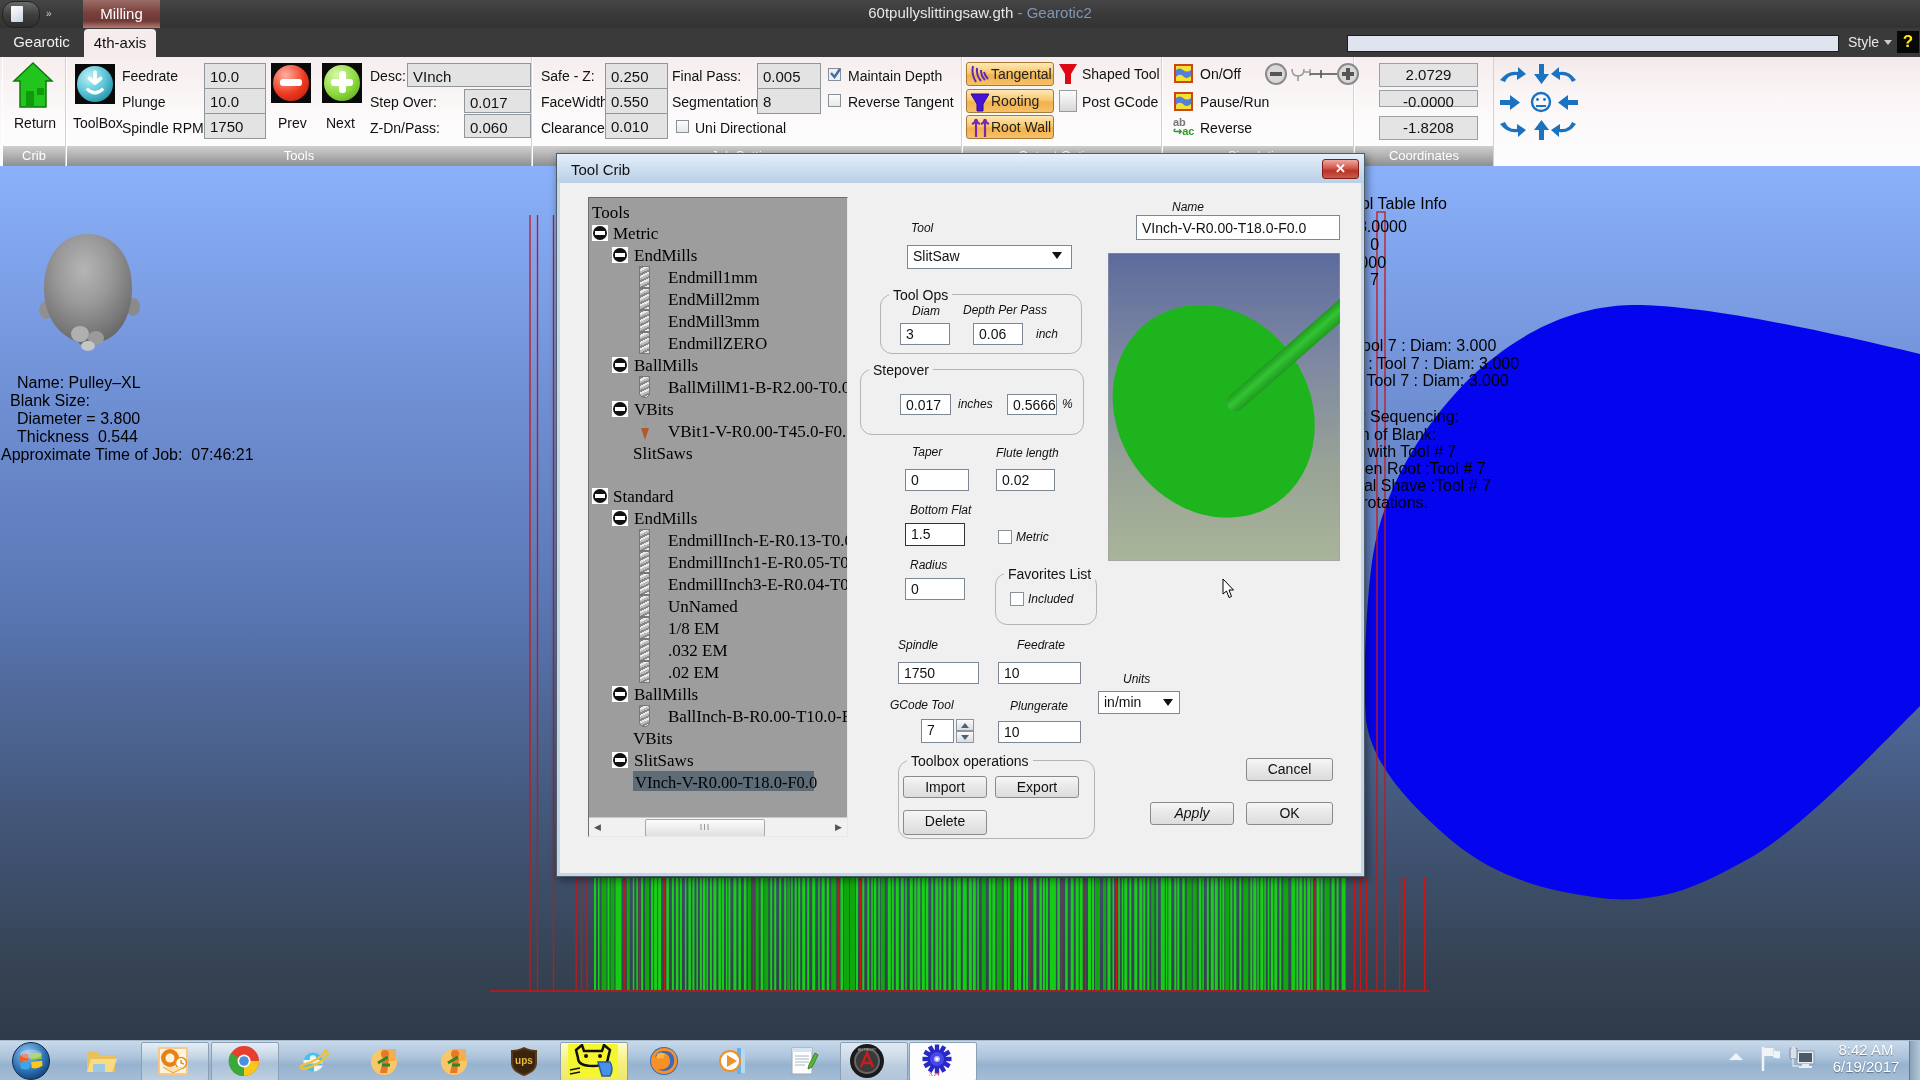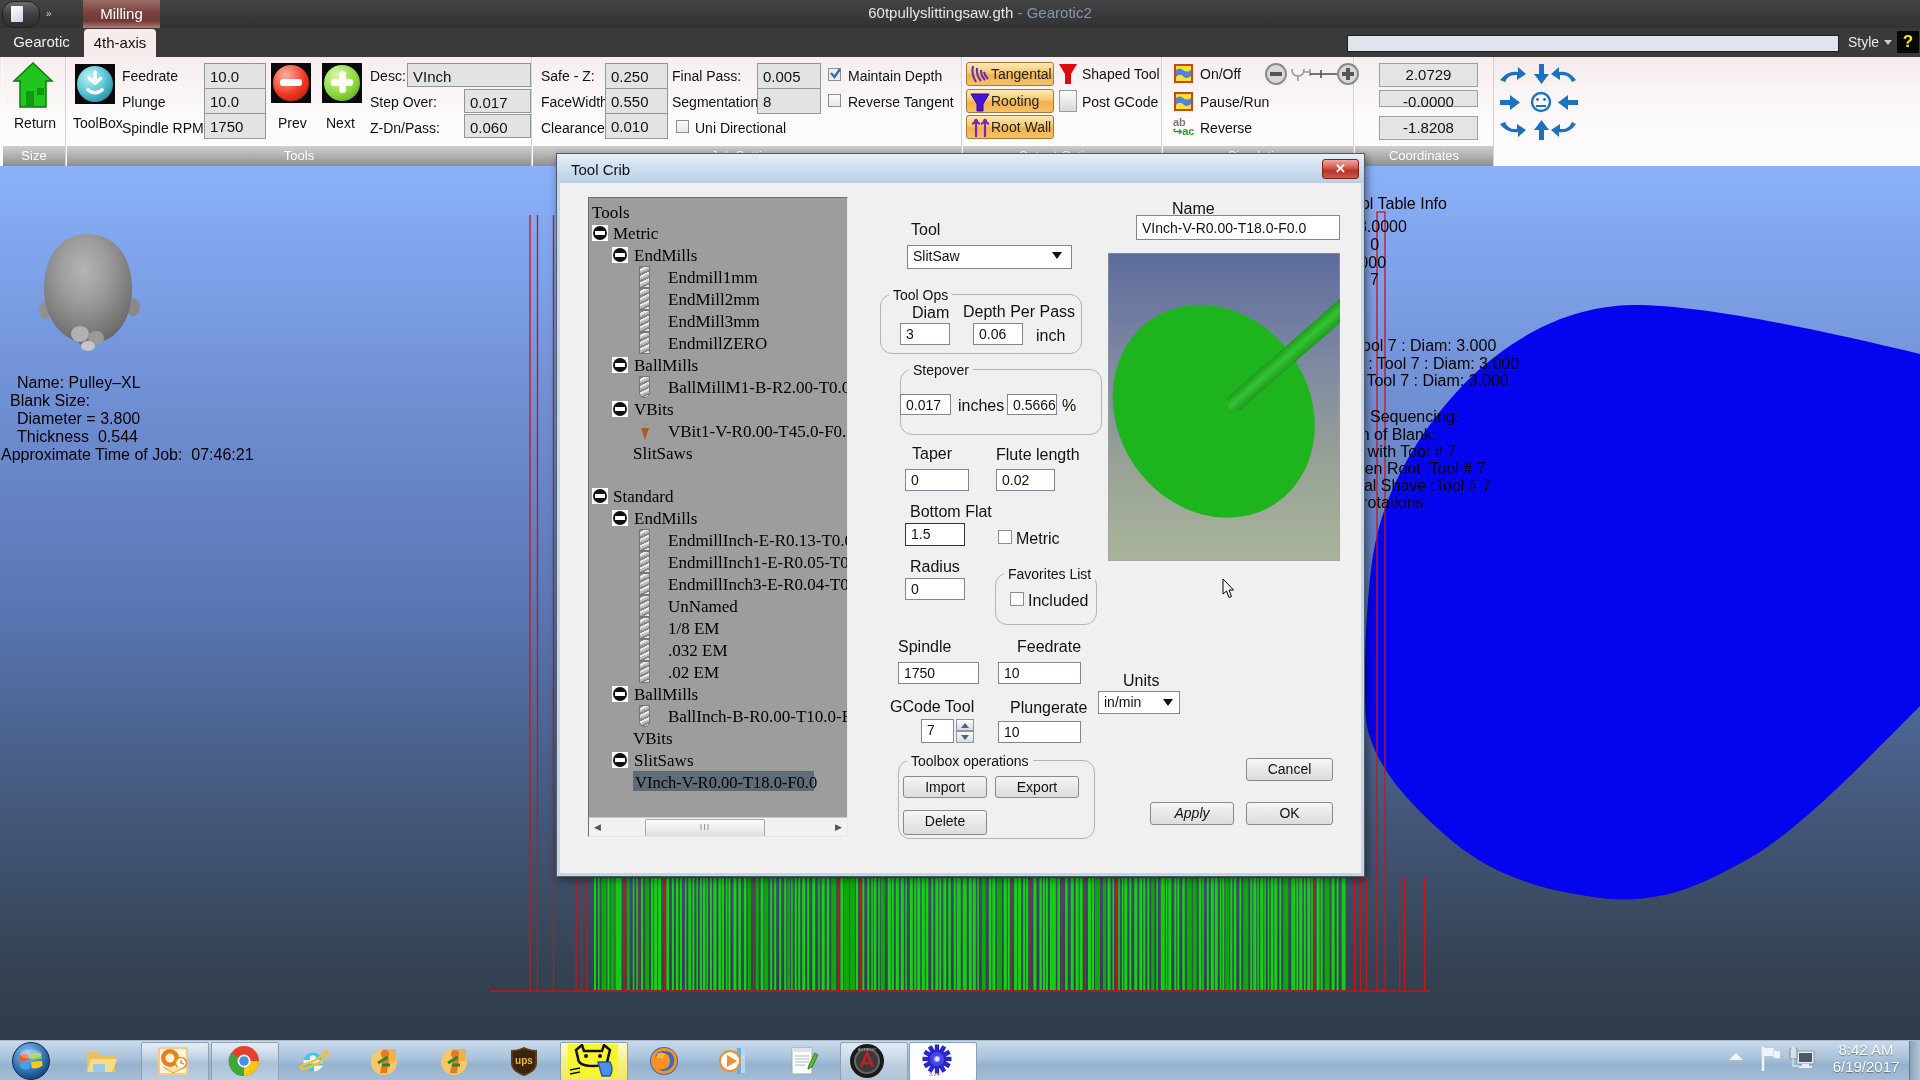--- a/index.html
+++ b/index.html
@@ -36,21 +36,21 @@
 #dlg{left:556px;top:153px;width:809px;height:724px;background:#f0f0f0;border:1px solid #515c66;box-shadow:2px 3px 8px rgba(0,0,0,.45);box-shadow:2px 3px 8px rgba(0,0,0,.45), inset 0 0 0 3px #c3d7eb;box-sizing:border-box;}
 #dlgtitle{left:557px;top:154px;width:807px;height:29px;background:linear-gradient(#e7f0fa,#cfe0f0 45%,#b9cfe6);}
 #dlgtitle .t{position:absolute;left:14px;top:7px;font-size:15px;color:#111;}
 #dlgclose{left:1322px;top:159px;width:37px;height:20px;background:linear-gradient(#f0a8a0,#d2574a 45%,#b83426 60%,#c85a4e);border:1px solid #7e2018;border-radius:3px;color:#fff;font-size:13px;font-weight:bold;text-align:center;line-height:18px;box-sizing:border-box;}
 #tree{left:588px;top:197px;width:260px;height:640px;background:#9d9d9d;border:1px solid #6f6f6f;border-bottom-color:#e8e8e8;border-right-color:#e8e8e8;box-sizing:border-box;}
 .trow{position:absolute;font-family:"Liberation Serif",serif;font-size:17px;color:#000;white-space:nowrap;}
 .tminus{position:absolute;width:16px;height:16px;background:#fff;}
 .tminus i{position:absolute;left:1px;top:1px;width:14px;height:14px;border-radius:50%;background:#111;}
 .tminus i:after{content:"";position:absolute;left:2px;top:5px;width:10px;height:4px;background:#fff;}
 .emicon{position:absolute;width:9px;height:20px;background:repeating-linear-gradient(-25deg,#e8e8e8 0 2px,#888 2px 4px,#bbb 4px 6px);border:1px solid #777;}
-.dlab{position:absolute;font-size:16px;color:#111;white-space:nowrap;}
+.dlab{position:absolute;font-size:12px;color:#111;white-space:nowrap;font-style:italic;}
 .dfield{position:absolute;background:#fff;border:1px solid #7e8894;font-size:14px;color:#111;padding:2px 0 0 5px;box-sizing:border-box;white-space:nowrap;overflow:hidden;}
 .gbox{position:absolute;border:1px solid #b4b4b4;border-radius:12px;}
 .gbox .cap{position:absolute;left:8px;top:-8px;background:#f0f0f0;padding:0 4px;font-size:14px;color:#111;white-space:nowrap;}
 .dcbx{position:absolute;width:14px;height:14px;background:#fff;border:1px solid #8a9097;box-sizing:border-box;}
 .wbtn{position:absolute;background:linear-gradient(#f6f6f6,#e9e9e9 45%,#dcdcdc);border:1px solid #8a8a8a;border-radius:3px;font-size:14px;color:#111;text-align:center;box-sizing:border-box;}
 
 #taskbar{left:0;top:1040px;width:1920px;height:40px;background:linear-gradient(#c9d9ea,#a9c2da 45%,#95b2cf 60%,#a5bdd5);border-top:1px solid #a8bccd;box-sizing:border-box;}
 .tbox{position:absolute;top:1042px;width:66px;height:37px;border:1px solid #8ba0b4;border-radius:2px;background:linear-gradient(rgba(255,255,255,.55),rgba(255,255,255,.18) 50%,rgba(255,255,255,.28));}
 .ticon{position:absolute;top:1045px;width:32px;height:32px;}
 #clock{left:1820px;top:1041px;width:92px;color:#fff;font-size:15px;text-align:center;text-shadow:0 1px 1px rgba(0,0,0,.4);}
@@ -68,21 +68,21 @@
 <div id="tabrow" class="abs"></div>
 <div id="geartab" class="abs">Gearotic</div>
 <div id="axistab" class="abs">4th-axis</div>
 <div id="stylebox" class="abs"></div>
 <div id="styletxt" class="abs">Style</div>
 <div class="abs" style="left:1884px;top:40px;width:0;height:0;border-left:4px solid transparent;border-right:4px solid transparent;border-top:5px solid #cccccc;"></div>
 <div id="helpbox" class="abs">?</div>
 
 <div id="ribbon" class="abs"></div>
 <div class="rgroup" style="left:2px;width:62px;">
-      <div class="glabel">Size</div>
+      <div class="glabel">Crib</div>
     </div>
 <div class="rgroup" style="left:66px;width:464px;">
       <div class="glabel">Tools</div>
     </div>
 <div class="rgroup" style="left:532px;width:428px;">
       <div class="glabel">Job Settings</div>
     </div>
 <div class="rgroup" style="left:962px;width:198px;">
       <div class="glabel">Output Options</div>
     </div>
@@ -546,21 +546,21 @@
 <div class="dfield" style="left:907px;top:245px;width:165px;height:24px;">SlitSaw</div>
 <div class="abs" style="left:1052px;top:252px;width:0;height:0;border-left:5px solid transparent;border-right:5px solid transparent;border-top:7px solid #111;"></div>
 <div class="gbox" style="left:880px;top:294px;width:200px;height:58px;">
         <span class="cap">Tool Ops</span>
       </div>
 <div class="dlab" style="left:912px;top:304px">Diam</div>
 <div class="dlab" style="left:963px;top:303px">Depth Per Pass</div>
 <div class="dfield" style="left:900px;top:323px;width:50px;height:22px;">3</div>
 <div class="dfield" style="left:973px;top:323px;width:50px;height:22px;">0.06</div>
 <div class="dlab" style="left:1036px;top:327px">inch</div>
-<div class="gbox" style="left:900px;top:369px;width:200px;height:64px;">
+<div class="gbox" style="left:860px;top:369px;width:200px;height:64px;padding-left:22px;">
         <span class="cap">Stepover</span>
       </div>
 <div class="dfield" style="left:900px;top:394px;width:51px;height:21px;">0.017</div>
 <div class="dlab" style="left:958px;top:397px">inches</div>
 <div class="dfield" style="left:1007px;top:394px;width:50px;height:21px;">0.56666</div>
 <div class="dlab" style="left:1062px;top:397px">%</div>
 <div class="dlab" style="left:912px;top:445px">Taper</div>
 <div class="dlab" style="left:996px;top:446px">Flute length</div>
 <div class="dfield" style="left:905px;top:469px;width:64px;height:22px;">0</div>
 <div class="dfield" style="left:996px;top:469px;width:59px;height:22px;">0.02</div>

